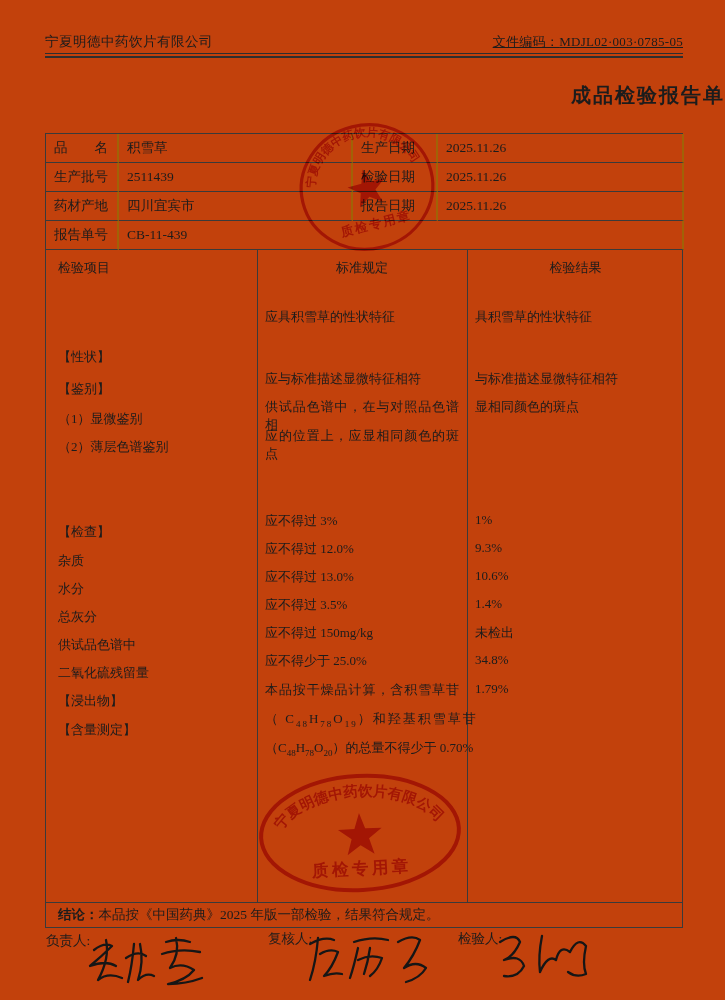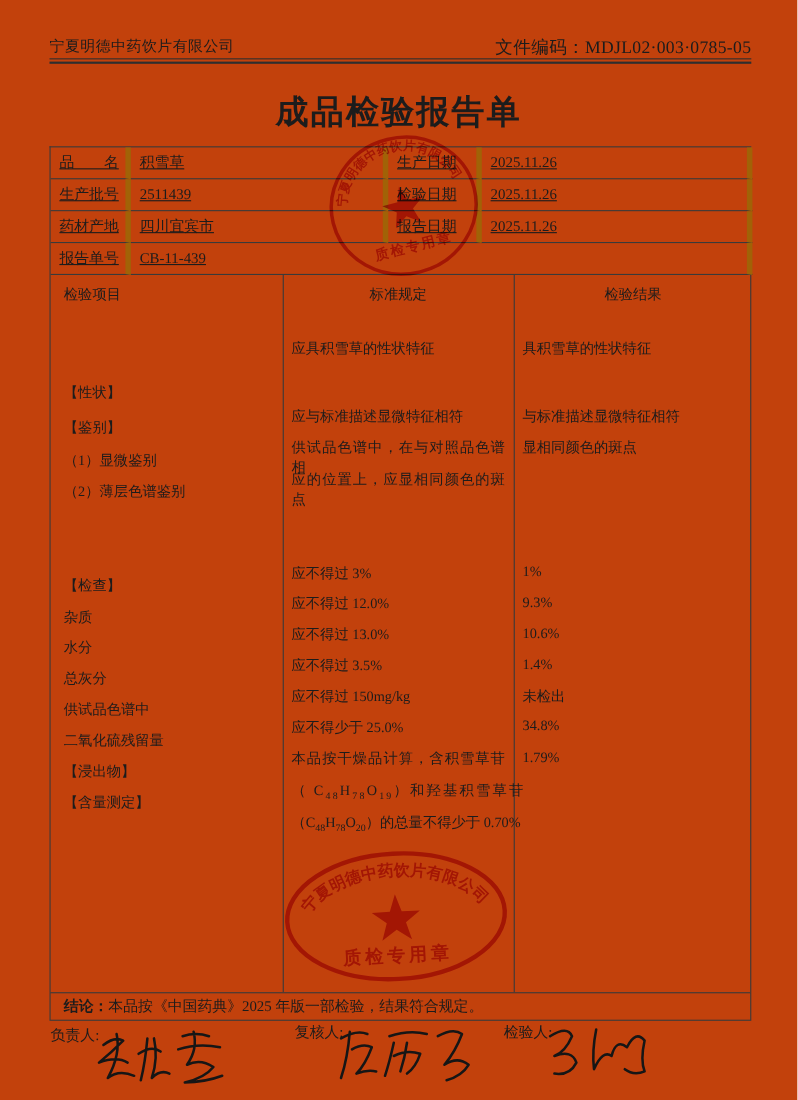--- a/index.html
+++ b/index.html
@@ -2,34 +2,34 @@
 <html><head>
 <meta charset="utf-8">
 <style>
   * { margin:0; padding:0; box-sizing:border-box; }
   html,body { background:#ffffff; }
   body { font-family:"Liberation Serif","DejaVu Serif",serif; color:#1c1c1c; }
   .page { position:relative; width:725px; height:1000px; background:#c2410c; overflow:hidden; }
 
   
   .hdr-company { position:absolute; left:45px; top:33px; font-size:13.5px; letter-spacing:0.5px; }
-  .hdr-code { position:absolute; right:42px; top:33px; font-size:16px; letter-spacing:0.3px; }
+  .hdr-code { position:absolute; right:42px; top:33px; font-size:13px; letter-spacing:0.3px;text-decoration:underline; }
   .hdr-rule { position:absolute; left:45px; top:53px; width:638px; height:5px;
               border-top:1px solid #2e2e2e; border-bottom:2.5px solid #2e2e2e; }
 
   
-  .doc-title { position:absolute; left:0; top:82px; width:725px; text-align:center;
-               font-size:30px; font-weight:bold; letter-spacing:2px; }
+  .doc-title { position:absolute; left:0; top:82px; width:725px; text-align:right;
+               font-size:20px; font-weight:bold; letter-spacing:2px; }
 
   
   .info-table { position:absolute; left:45px; top:133px; width:638px;
                 display:grid; grid-template-columns:73px 234px 85px 246px; grid-auto-rows:29px;
                 border-top:1px solid #3a3a3a; border-left:1px solid #3a3a3a; font-size:13.5px; }
-  .info-table .cell { border-right:5px solid #a16207; border-bottom:1px solid #3a3a3a;
-                      display:flex; align-items:center; padding-left:8px;text-decoration:underline; }
+  .info-table .cell { border-right:2px solid #a16207; border-bottom:1px solid #3a3a3a;
+                      display:flex; align-items:center; padding-left:8px; }
   .info-table .span3 { grid-column:2 / 5; }
 
   
   .main-table { position:absolute; left:45px; top:250px; width:638px; height:652px;
                 border-left:1px solid #3a3a3a; border-right:1px solid #3a3a3a; font-size:13px; }
   .vline { position:absolute; top:0; bottom:0; width:1px; background:#3a3a3a; }
   .v1 { left:211px; } .v2 { left:421px; }
   .tl { position:absolute; white-space:nowrap; }
   .col-head { text-underline-offset:3px; }
   .head1 { left:12px; top:9px; }

